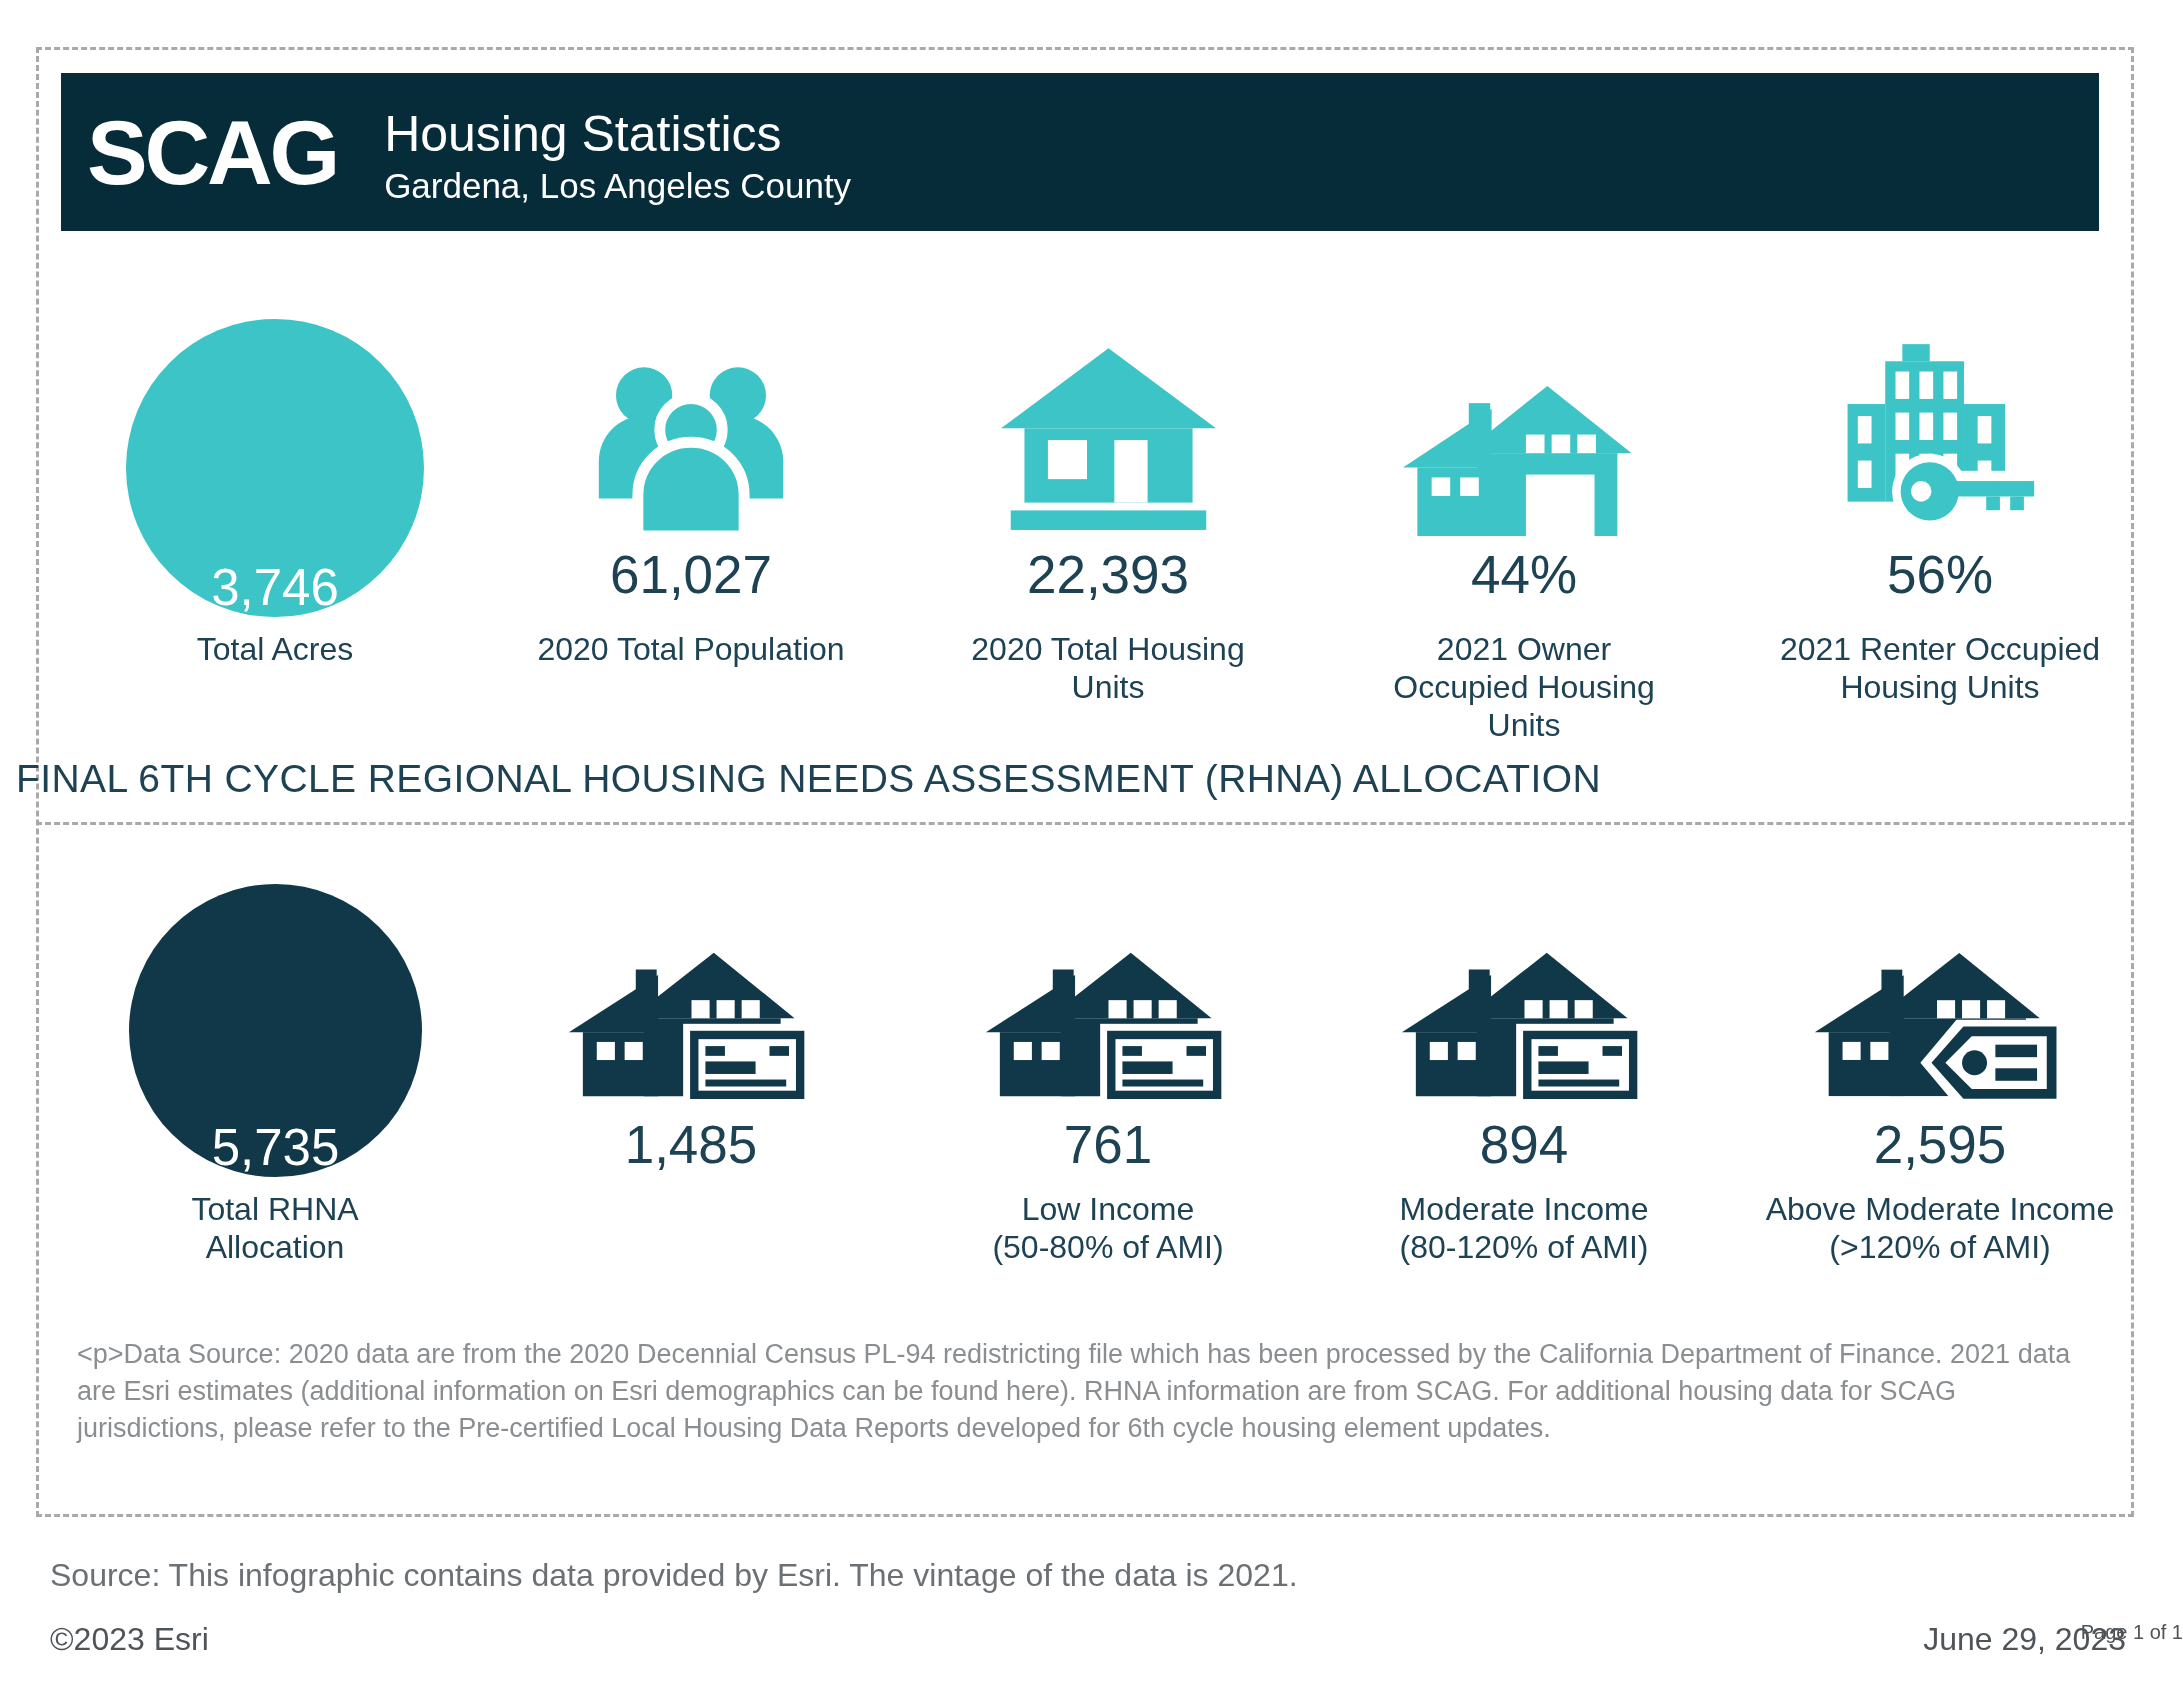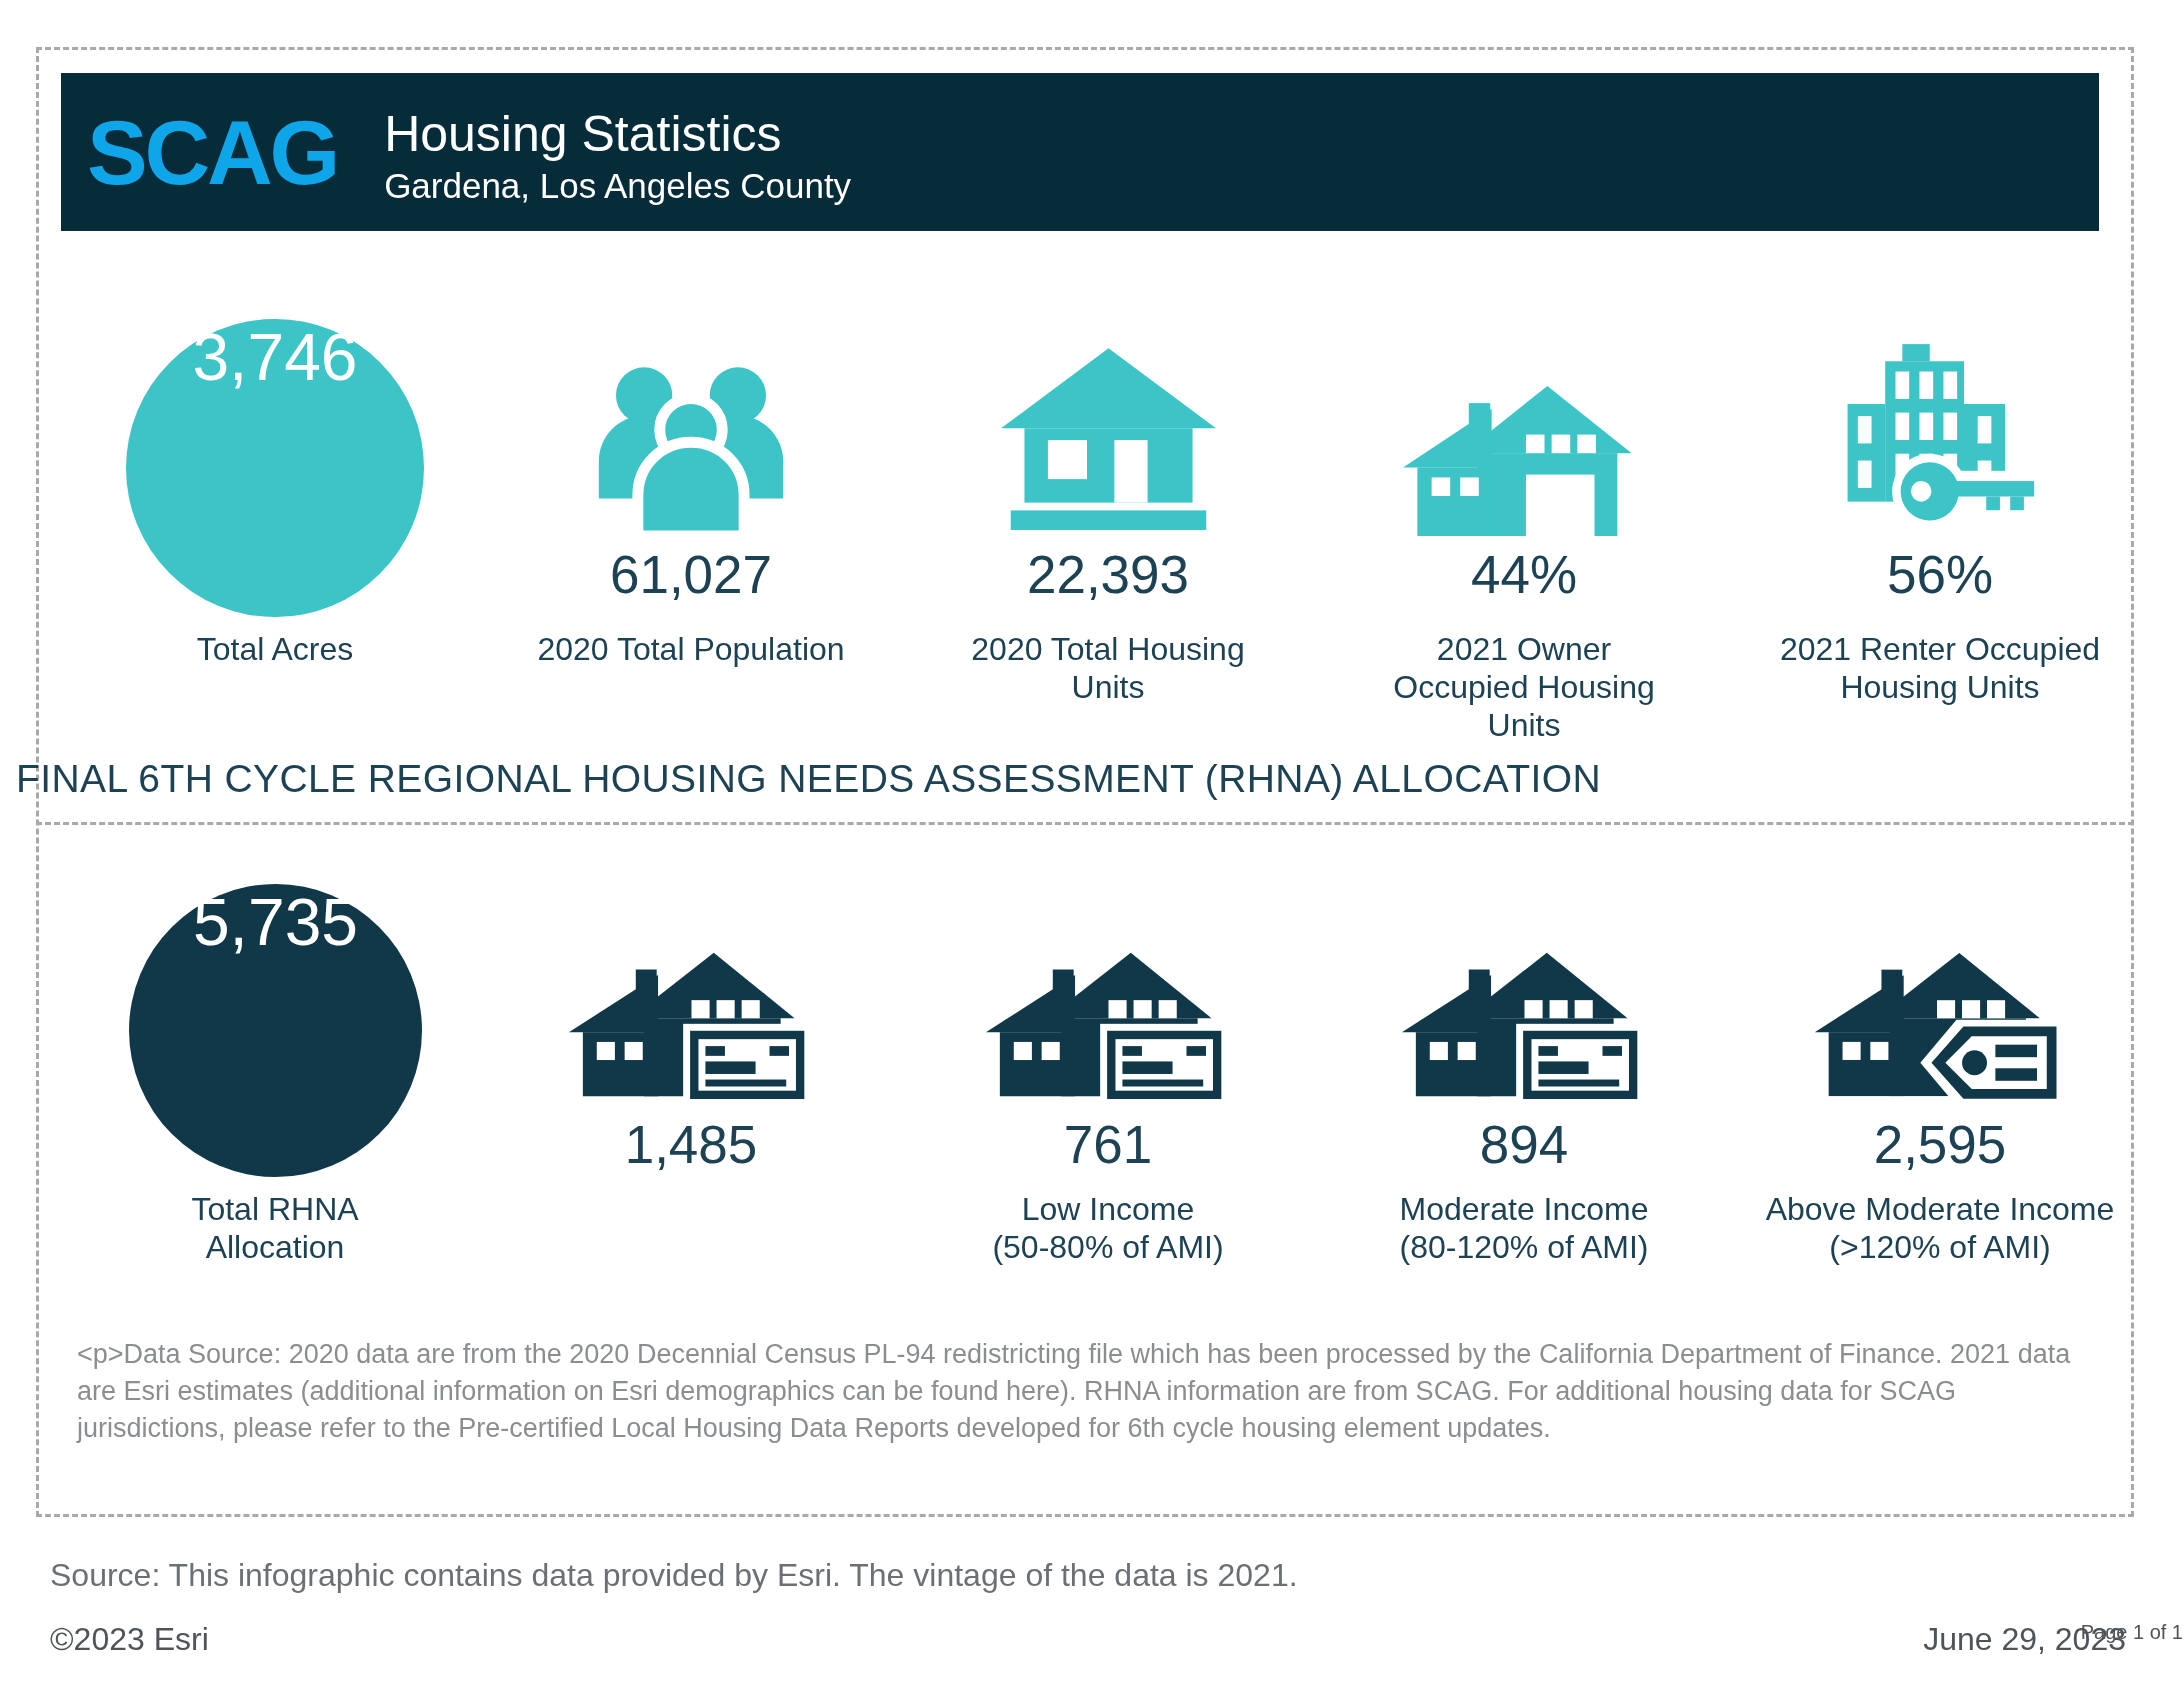--- a/index.html
+++ b/index.html
@@ -9,42 +9,42 @@
   }
   .dashed-box{
     position:absolute;left:36px;top:47px;width:2098px;height:1470px;
     border:3.2px dashed var(--border,#a9a9a9);box-sizing:border-box;background:#fff;
   }
   .header-bar{
     position:absolute;left:61px;top:73px;width:2038px;height:158px;
     background:var(--navy,#062b39);display:flex;align-items:center;
   }
   .logo{
-    margin-left:26px;color:#0ea5e9;font-size:91px;font-weight:700;letter-spacing:-3.2px;
+    margin-left:26px;color:#ffffff;font-size:91px;font-weight:700;letter-spacing:-3.2px;
     line-height:1;
   }
   .titles{margin-left:47px;display:flex;flex-direction:column;justify-content:center;}
   .title{color:#ffffff;font-size:50px;line-height:57px;font-weight:400;margin-top:10px;}
   .subtitle{color:#ffffff;font-size:35px;line-height:45px;font-weight:400;}
 
   .stat{position:absolute;top:319px;width:420px;height:437px;}
   .stat2{position:absolute;top:894px;width:420px;height:420px;}
   .c1{left:65px}.c2{left:481px}.c3{left:898px}.c4{left:1314px}.c5{left:1730px}
   .icon-area{position:absolute;top:0;left:0;right:0;height:217px;display:flex;justify-content:center;align-items:flex-end;}
   .icon-area2{position:absolute;top:0;left:0;right:0;height:212px;display:flex;justify-content:center;align-items:flex-end;}
   .value{position:absolute;top:225px;left:0;right:0;text-align:center;font-size:53px;color:var(--text,#1d4254);}
   .value2{position:absolute;top:220px;left:0;right:0;text-align:center;font-size:53px;color:var(--text,#1d4254);}
   .label{position:absolute;top:311px;left:-24px;right:-24px;text-align:center;font-size:32px;line-height:38px;
          color:var(--text,#1d4254);white-space:pre-line;}
   .label2{position:absolute;top:296px;left:-32px;right:-32px;text-align:center;font-size:32px;line-height:38px;
          color:var(--text,#1d4254);white-space:pre-line;}
   .big-circle{
     position:absolute;left:61px;top:0;width:298px;height:298px;border-radius:50%;
-    background:var(--teal,#3cc4c6);display:flex;align-items:flex-start;justify-content:center;
-    color:#fff;font-size:66px;
+    background:var(--teal,#3cc4c6);display:flex;align-items:flex-end;justify-content:center;
+    color:#fff;font-size:51px;
   }
   .big-circle.dark{background:var(--dark,#103849);left:64px;top:-9.7px;width:293px;height:293px;}
   .teal-icon{color:var(--teal,#3cc4c6);}
   .navy-icon{color:var(--dark,#103849);}
 
   .rhna-heading{
     position:absolute;left:16px;right:0;top:757px;text-align:left;font-size:39px;
     color:var(--text,#1d4254);letter-spacing:0.4px;
   }
   .divider{position:absolute;left:36px;top:822px;width:2098px;border-top:3.2px dashed var(--border,#a9a9a9);}

